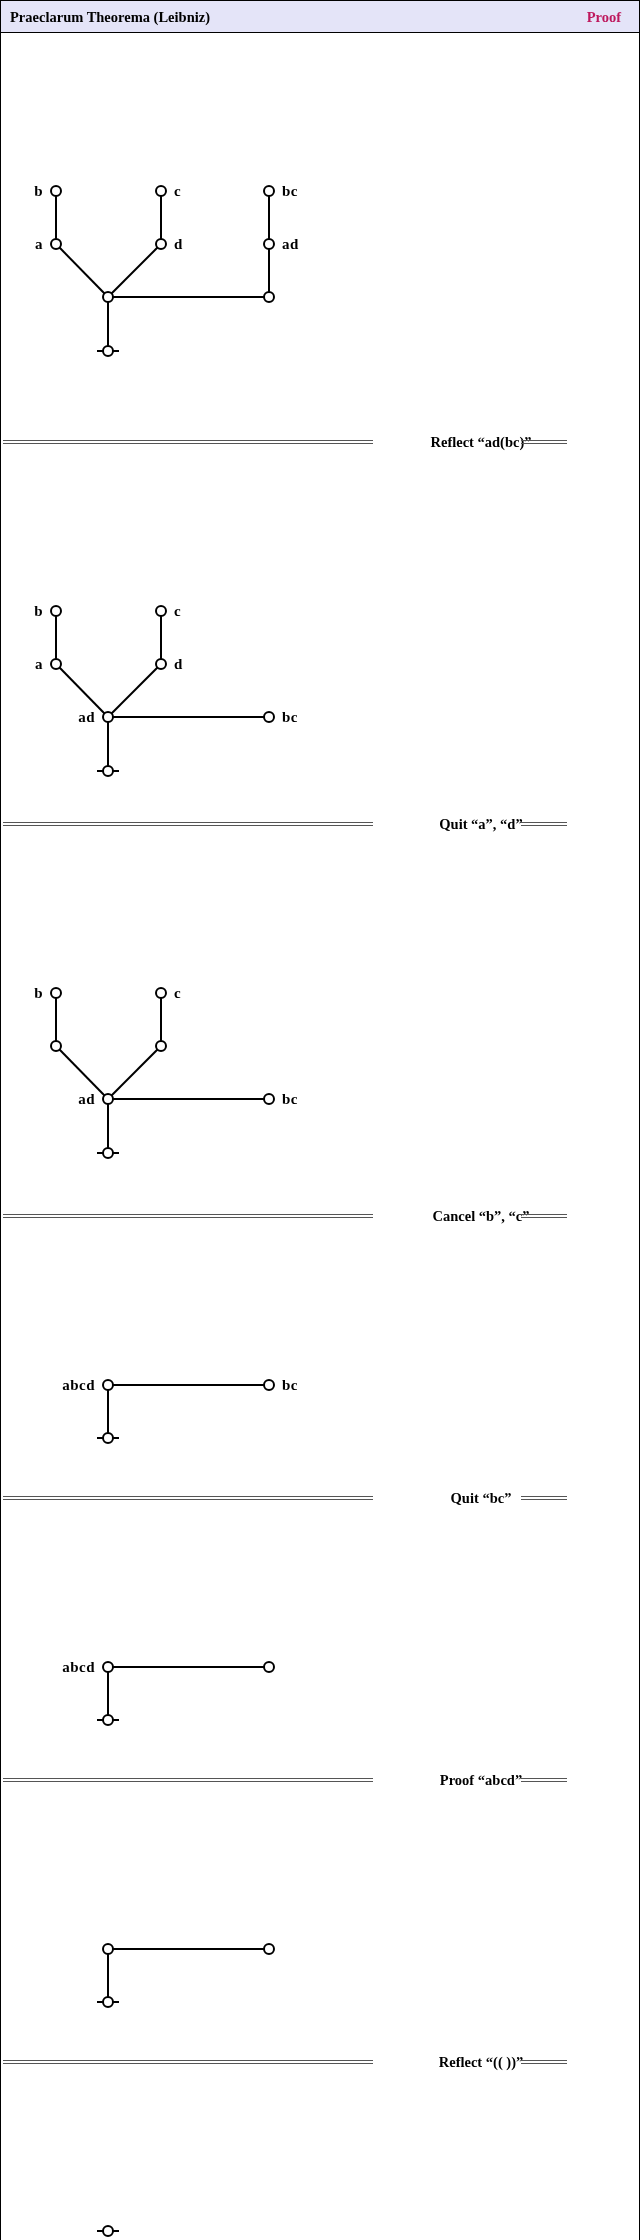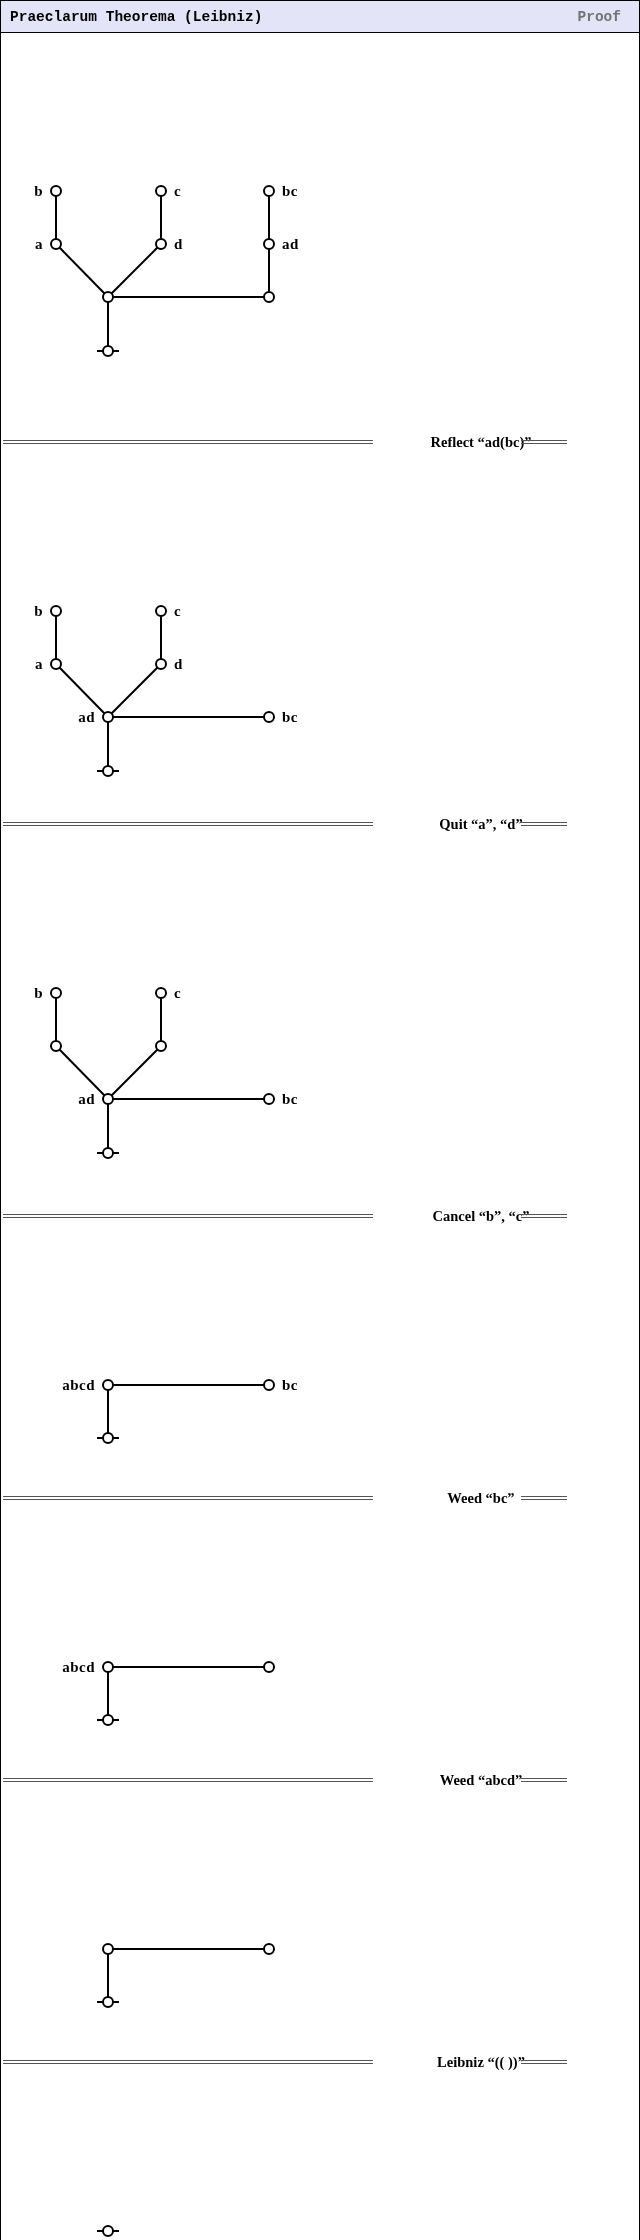--- a/index.html
+++ b/index.html
@@ -16,38 +16,37 @@
     border-collapse:collapse;
     background:#ffffff;
   }
 
   
   .bar{
     background:#e4e4f8;
     border-bottom:1px solid #000000;
     height:31px;
     position:relative;
-    font-family:Liberation Mono, monospace;
   }
   .bar-title{
     position:absolute;
     left:9px; top:50%;
     transform:translateY(-50%);
     font-weight:bold;
     font-size:14.5px;
     color:#000;
     white-space:nowrap;
   }
   .bar-right{
     position:absolute;
     right:18px; top:50%;
     transform:translateY(-50%);
     font-weight:bold;
     font-size:14.5px;
-    color:#737373;
+    color:#be185d;
     white-space:nowrap;
   }
 
   
   .panel{
     position:relative;
     width:638px;
     overflow:hidden;
     background:#ffffff;
   }
@@ -205,52 +204,52 @@
                 <circle cx="107" cy="158" r="5" fill="#ffffff" stroke="#000000" stroke-width="2"></circle>
                 <text x="94" y="163" text-anchor="end" font-family="&quot;Liberation Serif&quot;, serif" font-size="15" font-weight="bold" letter-spacing="0.5" fill="#000000">abcd</text>
                 <circle cx="268" cy="158" r="5" fill="#ffffff" stroke="#000000" stroke-width="2"></circle>
                 <text x="281" y="163" text-anchor="start" font-family="&quot;Liberation Serif&quot;, serif" font-size="15" font-weight="bold" letter-spacing="0.5" fill="#000000">bc</text>
                 <line x1="96" y1="211" x2="118" y2="211" stroke="#000000" stroke-width="2"></line>
                 <circle cx="107" cy="211" r="5" fill="#ffffff" stroke="#000000" stroke-width="2"></circle>
               </svg>
             </div>
             <div class="sep">
               <div class="rule-left"></div>
-              <div class="rule-label">Weed “bc”</div>
+              <div class="rule-label">Quit “bc”</div>
               <div class="rule-right"></div>
             </div>
             <div class="panel" style="height: 260px;">
               <svg width="638" height="260" viewBox="0 0 638 260">
                 <line x1="112" y1="158" x2="263" y2="158" stroke="#000000" stroke-width="2"></line>
                 <line x1="107" y1="163" x2="107" y2="206" stroke="#000000" stroke-width="2"></line>
                 <circle cx="107" cy="158" r="5" fill="#ffffff" stroke="#000000" stroke-width="2"></circle>
                 <text x="94" y="163" text-anchor="end" font-family="&quot;Liberation Serif&quot;, serif" font-size="15" font-weight="bold" letter-spacing="0.5" fill="#000000">abcd</text>
                 <circle cx="268" cy="158" r="5" fill="#ffffff" stroke="#000000" stroke-width="2"></circle>
                 <line x1="96" y1="211" x2="118" y2="211" stroke="#000000" stroke-width="2"></line>
                 <circle cx="107" cy="211" r="5" fill="#ffffff" stroke="#000000" stroke-width="2"></circle>
               </svg>
             </div>
             <div class="sep">
               <div class="rule-left"></div>
-              <div class="rule-label">Weed “abcd”</div>
+              <div class="rule-label">Proof “abcd”</div>
               <div class="rule-right"></div>
             </div>
             <div class="panel" style="height: 260px;">
               <svg width="638" height="260" viewBox="0 0 638 260">
                 <line x1="112" y1="158" x2="263" y2="158" stroke="#000000" stroke-width="2"></line>
                 <line x1="107" y1="163" x2="107" y2="206" stroke="#000000" stroke-width="2"></line>
                 <circle cx="107" cy="158" r="5" fill="#ffffff" stroke="#000000" stroke-width="2"></circle>
                 <circle cx="268" cy="158" r="5" fill="#ffffff" stroke="#000000" stroke-width="2"></circle>
                 <line x1="96" y1="211" x2="118" y2="211" stroke="#000000" stroke-width="2"></line>
                 <circle cx="107" cy="211" r="5" fill="#ffffff" stroke="#000000" stroke-width="2"></circle>
               </svg>
             </div>
             <div class="sep">
               <div class="rule-left"></div>
-              <div class="rule-label">Leibniz “(( ))”</div>
+              <div class="rule-label">Reflect “(( ))”</div>
               <div class="rule-right"></div>
             </div>
             <div class="panel" style="height: 260px;">
               <svg width="638" height="260" viewBox="0 0 638 260">
                 <line x1="96" y1="158" x2="118" y2="158" stroke="#000000" stroke-width="2"></line>
                 <circle cx="107" cy="158" r="5" fill="#ffffff" stroke="#000000" stroke-width="2"></circle>
               </svg>
             </div>
           </div>
       </td>

